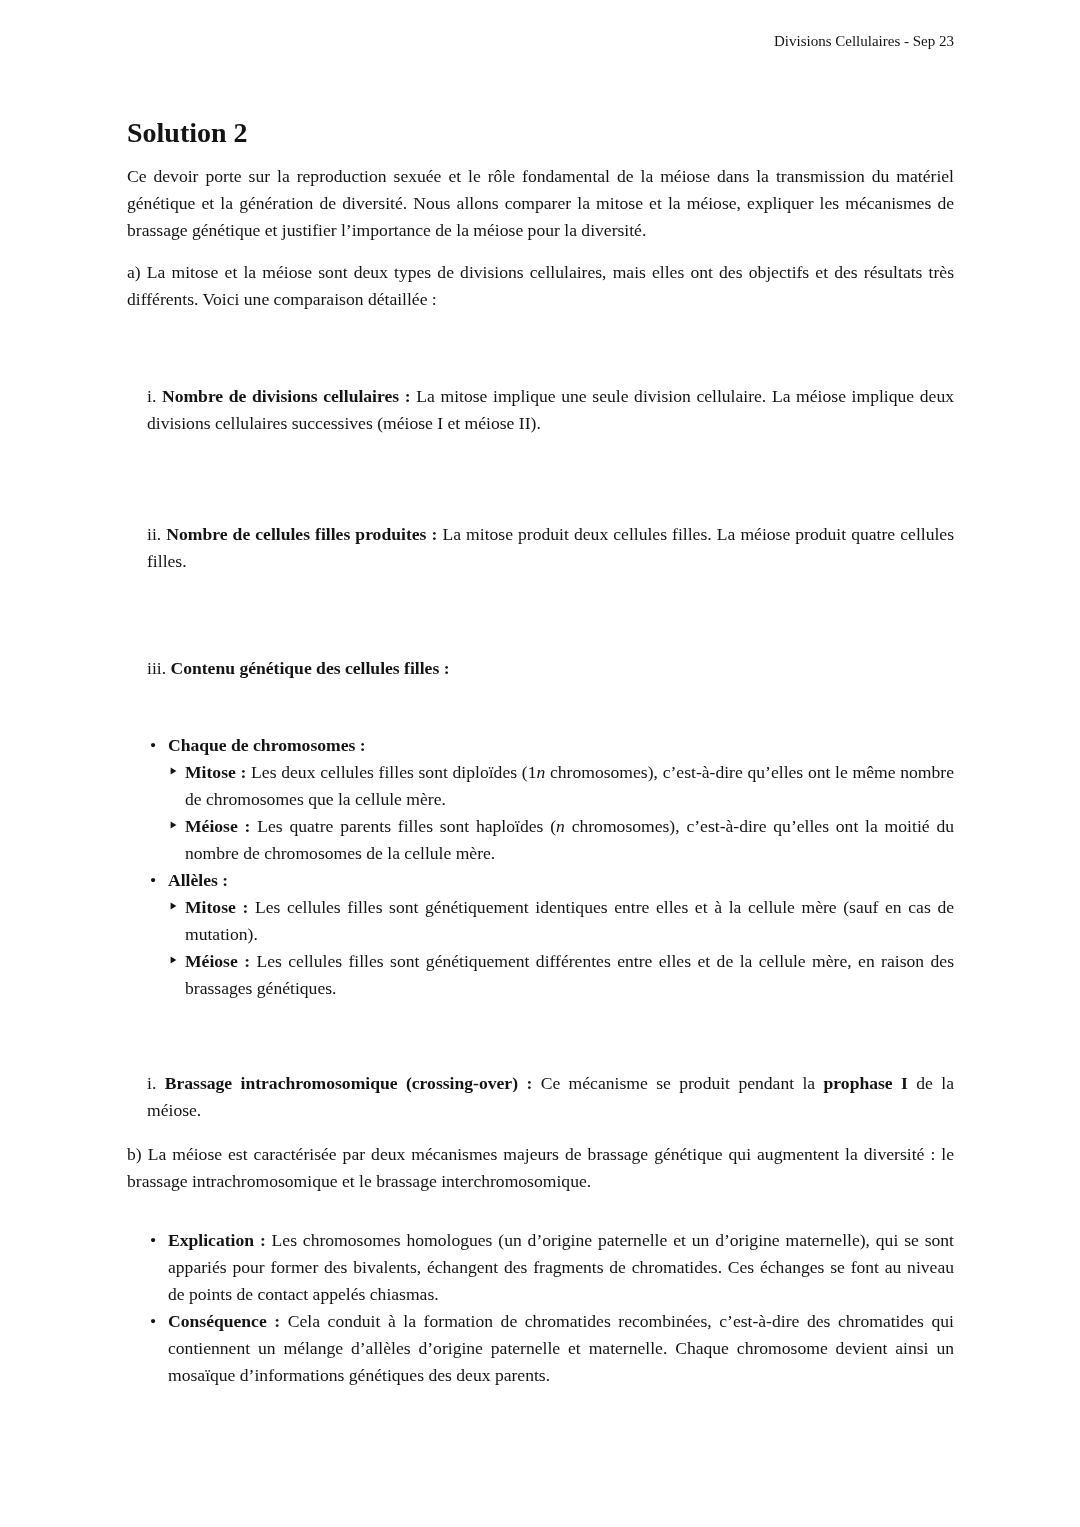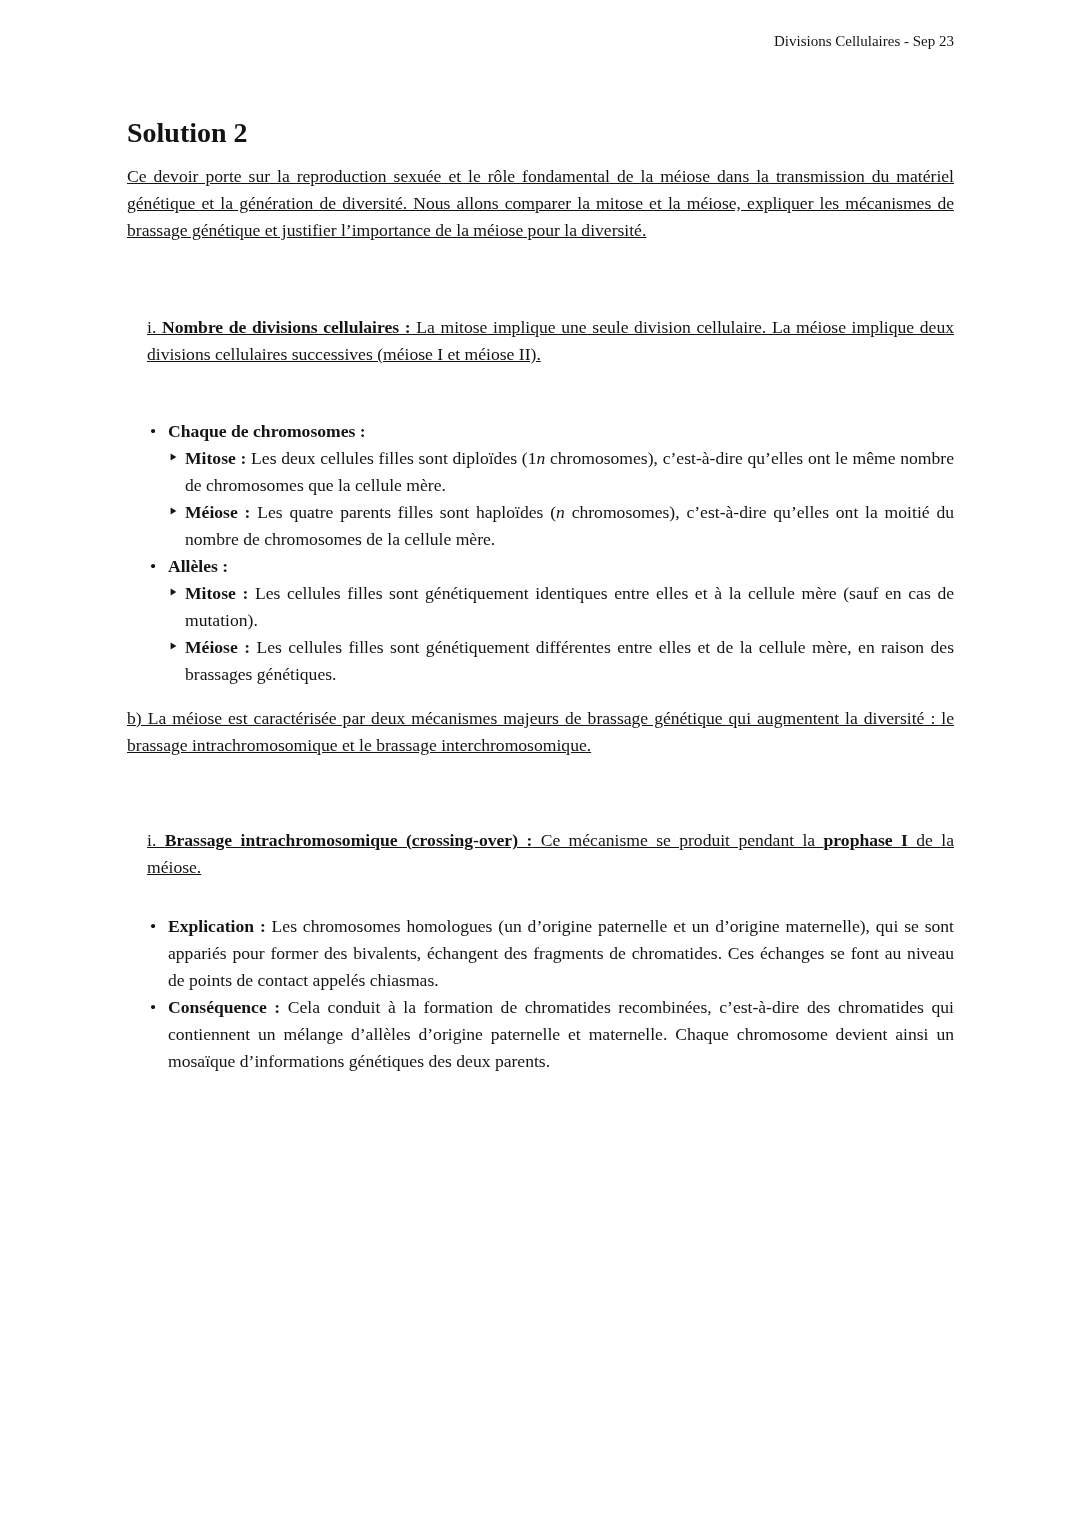--- a/index.html
+++ b/index.html
@@ -30,21 +30,21 @@
   .title {
     font-size: 28px;
     font-weight: bold;
     margin: 0;
     line-height: 30px;
   }
   .para, .li-text, .mk {
     font-size: 17.6px;
     line-height: 27px;
   }
-  .para { text-align: justify; margin: 0; text-decoration: underline; }
+  .para { text-align: justify; margin: 0; }
   .mt-sm   { margin-top: 15px; }
   .mt-i1   { margin-top: 70px; }
   .mt-i2   { margin-top: 84px; }
   .mt-i3   { margin-top: 80px; }
   .mt-list { margin-top: 50px; }
   .mt-b    { margin-top: 17px; }
   .mt-cr   { margin-top: 68px; }
   .mt-ex   { margin-top: 32px; }
   .indent1 { margin-left: 20px; }
   .li1 { display: flex; margin-left: 23px; }
@@ -70,24 +70,27 @@
 <div class="page">
 
   <div class="running-head">Divisions Cellulaires - Sep 23</div>
 
   <div class="content">
 
     <h1 class="title">Solution 2</h1>
 
     <p class="para mt-sm"><span>Ce devoir porte sur la reproduction sexuée et le rôle fondamental de la méiose dans la transmission du matériel génétique et la génération de diversité. Nous allons comparer la mitose et la méiose, expliquer les mécanismes de brassage génétique et justifier l’importance de la méiose pour la diversité.</span></p>
 
+    <p class="para mt-sm"><span>a) La mitose et la méiose sont deux types de divisions cellulaires, mais elles ont des objectifs et des résultats très différents. Voici une comparaison détaillée :</span></p>
 
     <p class="para indent1 mt-i1"><span>i. </span><span class="b">Nombre de divisions cellulaires :</span><span> La mitose implique une seule division cellulaire. La méiose implique deux divisions cellulaires successives (méiose I et méiose II).</span></p>
 
+    <p class="para indent1 mt-i2"><span>ii. </span><span class="b">Nombre de cellules filles produites :</span><span> La mitose produit deux cellules filles. La méiose produit quatre cellules filles.</span></p>
 
+    <p class="para indent1 mt-i3"><span>iii. </span><span class="b">Contenu génétique des cellules filles :</span></p>
 
     <div class="li1 mt-list">
       <span class="mk">•</span>
       <span class="li-text"><span class="b">Chaque de chromosomes :</span></span>
     </div>
     <div class="li2">
       <span class="mk">‣</span>
       <span class="li-text"><span class="b">Mitose :</span><span> Les deux cellules filles sont diploïdes (1</span><span class="i">n</span><span> chromosomes), c’est-à-dire qu’elles ont le même nombre de chromosomes que la cellule mère.</span></span>
     </div>
     <div class="li2">
@@ -100,23 +103,23 @@
     </div>
     <div class="li2">
       <span class="mk">‣</span>
       <span class="li-text"><span class="b">Mitose :</span><span> Les cellules filles sont génétiquement identiques entre elles et à la cellule mère (sauf en cas de mutation).</span></span>
     </div>
     <div class="li2">
       <span class="mk">‣</span>
       <span class="li-text"><span class="b">Méiose :</span><span> Les cellules filles sont génétiquement différentes entre elles et de la cellule mère, en raison des brassages génétiques.</span></span>
     </div>
 
+    <p class="para indent1 mt-cr"><span>i. </span><span class="b">Brassage intrachromosomique (crossing-over) :</span><span> Ce mécanisme se produit pendant la </span><span class="b">prophase I</span><span> de la méiose.</span></p>
+
     <p class="para mt-b"><span>b) La méiose est caractérisée par deux mécanismes majeurs de brassage génétique qui augmentent la diversité : le brassage intrachromosomique et le brassage interchromosomique.</span></p>
-
-    <p class="para indent1 mt-cr"><span>i. </span><span class="b">Brassage intrachromosomique (crossing-over) :</span><span> Ce mécanisme se produit pendant la </span><span class="b">prophase I</span><span> de la méiose.</span></p>
 
     <div class="li1 mt-ex">
       <span class="mk">•</span>
       <span class="li-text"><span class="b">Explication :</span><span> Les chromosomes homologues (un d’origine paternelle et un d’origine maternelle), qui se sont appariés pour former des bivalents, échangent des fragments de chromatides. Ces échanges se font au niveau de points de contact appelés chiasmas.</span></span>
     </div>
     <div class="li1">
       <span class="mk">•</span>
       <span class="li-text"><span class="b">Conséquence :</span><span> Cela conduit à la formation de chromatides recombinées, c’est-à-dire des chromatides qui contiennent un mélange d’allèles d’origine paternelle et maternelle. Chaque chromosome devient ainsi un mosaïque d’informations génétiques des deux parents.</span></span>
     </div>
 

